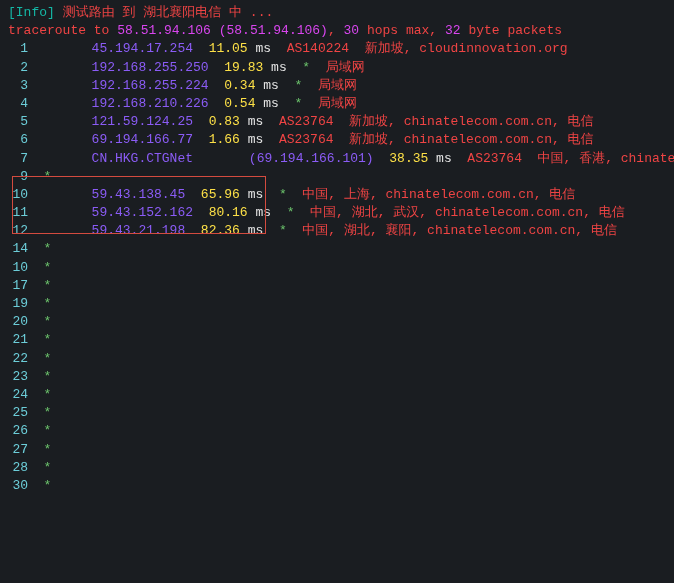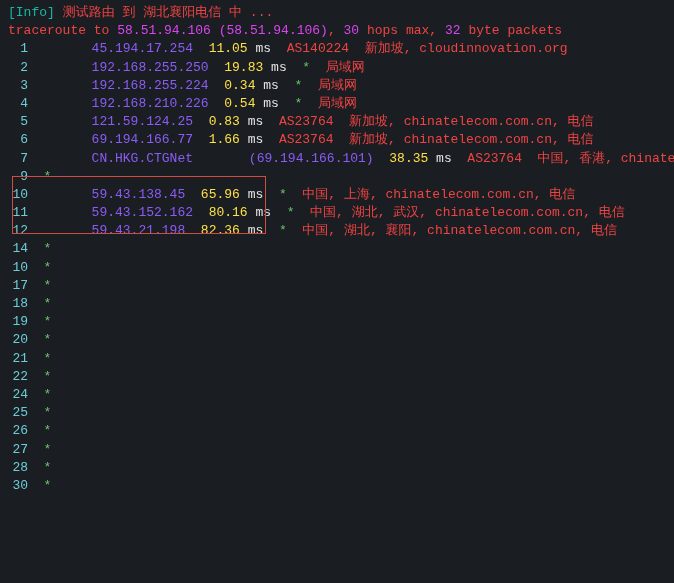--- a/index.html
+++ b/index.html
@@ -70,24 +70,24 @@
     <div class="line"><span class="hop-num">5</span>&nbsp;&nbsp;<span class="blue">121.59.124.25</span>&nbsp;&nbsp;<span class="purple">0.83</span> <span class="yellow">ms</span>&nbsp;&nbsp;<span class="white">AS23764</span>&nbsp;&nbsp;<span class="white">新加坡, chinatelecom.com.cn, 电信</span></div>
     <div class="line"><span class="hop-num">6</span>&nbsp;&nbsp;<span class="blue">69.194.166.77</span>&nbsp;&nbsp;<span class="purple">1.66</span> <span class="yellow">ms</span>&nbsp;&nbsp;<span class="white">AS23764</span>&nbsp;&nbsp;<span class="white">新加坡, chinatelecom.com.cn, 电信</span></div>
     <div class="line"><span class="hop-num">7</span>&nbsp;&nbsp;<span class="blue">CN.HKG.CTGNet</span> <span class="blue">(69.194.166.101)</span>&nbsp;&nbsp;<span class="purple">38.35</span> <span class="yellow">ms</span>&nbsp;&nbsp;<span class="white">AS23764</span>&nbsp;&nbsp;<span class="white">中国, 香港, chinatelecom.com.cn, 电信</span></div>
     <div class="line"><span class="hop-num">9</span>&nbsp;&nbsp;<span class="green-star">*</span></div>
     <div class="line"><span class="hop-num">10</span>&nbsp;&nbsp;<span class="blue">59.43.138.45</span>&nbsp;&nbsp;<span class="purple">65.96</span> <span class="yellow">ms</span>&nbsp;&nbsp;<span class="green-star">*</span>&nbsp;&nbsp;<span class="white">中国, 上海, chinatelecom.com.cn, 电信</span></div>
     <div class="line"><span class="hop-num">11</span>&nbsp;&nbsp;<span class="blue">59.43.152.162</span>&nbsp;&nbsp;<span class="purple">80.16</span> <span class="yellow">ms</span>&nbsp;&nbsp;<span class="green-star">*</span>&nbsp;&nbsp;<span class="white">中国, 湖北, 武汉, chinatelecom.com.cn, 电信</span></div>
     <div class="line"><span class="hop-num">12</span>&nbsp;&nbsp;<span class="blue">59.43.21.198</span>&nbsp;&nbsp;<span class="purple">82.36</span> <span class="yellow">ms</span>&nbsp;&nbsp;<span class="green-star">*</span>&nbsp;&nbsp;<span class="white">中国, 湖北, 襄阳, chinatelecom.com.cn, 电信</span></div>
     <div class="line"><span class="hop-num">14</span>&nbsp;&nbsp;<span class="green-star">*</span></div>
     <div class="line"><span class="hop-num">10</span>&nbsp;&nbsp;<span class="green-star">*</span></div>
     <div class="line"><span class="hop-num">17</span>&nbsp;&nbsp;<span class="green-star">*</span></div>
-    <div class="line"><span class="hop-num">18</span>&nbsp;&nbsp;<span class="green-star">*</span></div>
     <div class="line"><span class="hop-num">19</span>&nbsp;&nbsp;<span class="green-star">*</span></div>
     <div class="line"><span class="hop-num">20</span>&nbsp;&nbsp;<span class="green-star">*</span></div>
     <div class="line"><span class="hop-num">21</span>&nbsp;&nbsp;<span class="green-star">*</span></div>
     <div class="line"><span class="hop-num">22</span>&nbsp;&nbsp;<span class="green-star">*</span></div>
+    <div class="line"><span class="hop-num">23</span>&nbsp;&nbsp;<span class="green-star">*</span></div>
     <div class="line"><span class="hop-num">24</span>&nbsp;&nbsp;<span class="green-star">*</span></div>
     <div class="line"><span class="hop-num">25</span>&nbsp;&nbsp;<span class="green-star">*</span></div>
     <div class="line"><span class="hop-num">26</span>&nbsp;&nbsp;<span class="green-star">*</span></div>
     <div class="line"><span class="hop-num">27</span>&nbsp;&nbsp;<span class="green-star">*</span></div>
     <div class="line"><span class="hop-num">28</span>&nbsp;&nbsp;<span class="green-star">*</span></div>
     <div class="line"><span class="hop-num">30</span>&nbsp;&nbsp;<span class="green-star">*</span></div>
   </div>
 
 </body></html>

